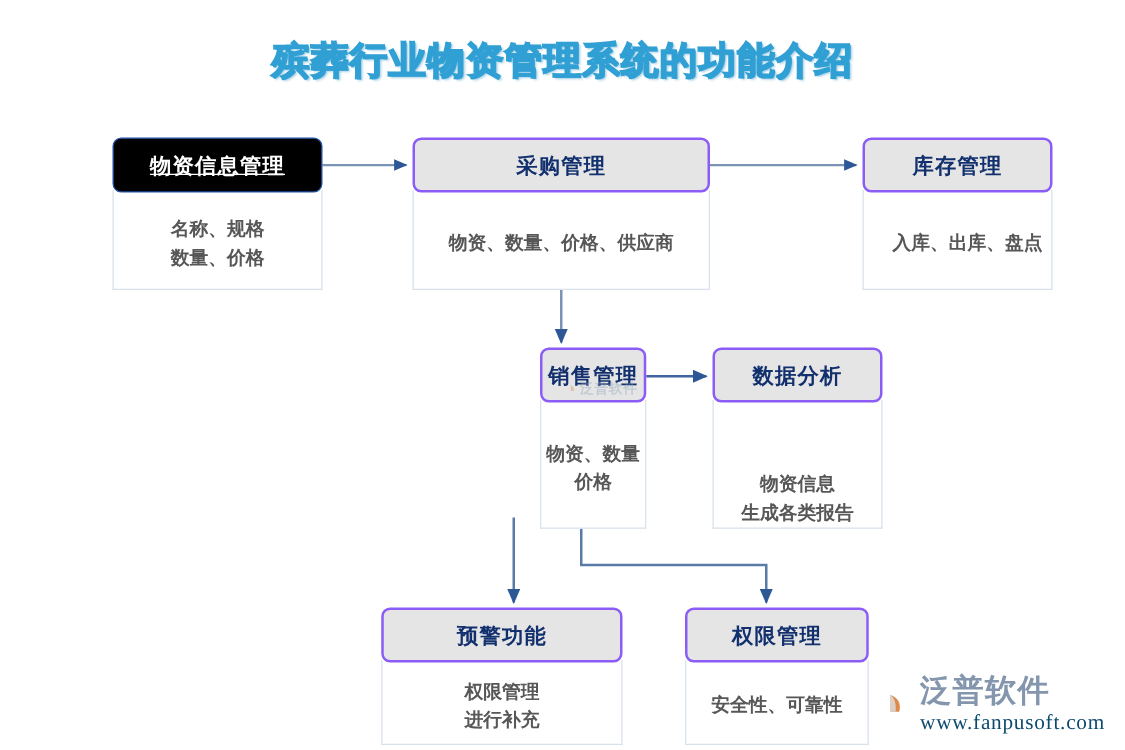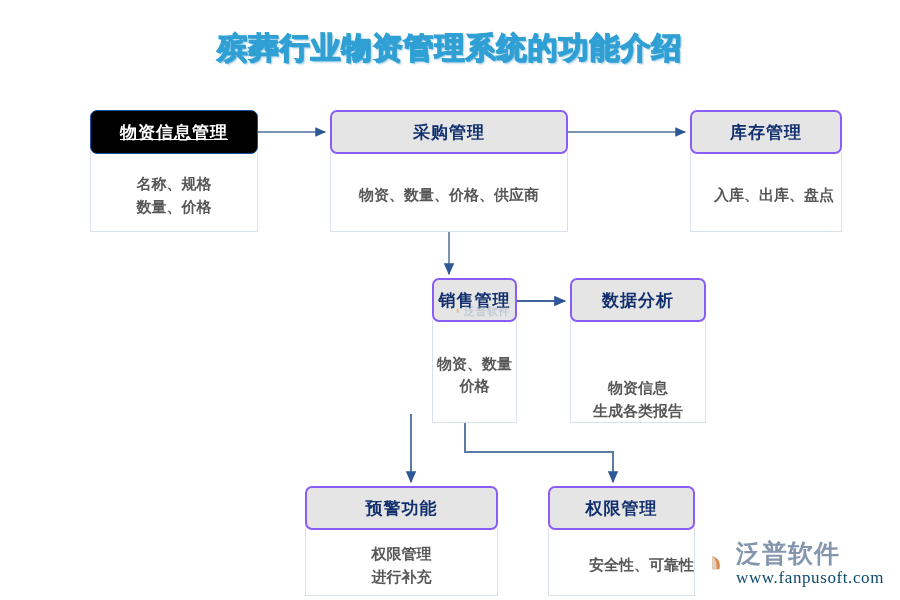--- a/index.html
+++ b/index.html
@@ -114,21 +114,21 @@
   #node-sales         { left: 384px; top: 278px; width: 133px; padding-left: 48px; }
   #node-sales .node-body         { height: 103px; }
 
   #node-analysis      { left: 570px; top: 278px; width: 136px; }
   #node-analysis .node-body      { height: 103px; align-items: flex-end; }
 
   #node-alert         { left: 305px; top: 486px; width: 193px; }
   #node-alert .node-body         { height: 68px; }
 
   #node-permission    { left: 548px; top: 486px; width: 147px; }
-  #node-permission .node-body    { height: 68px; justify-content: flex-end; }
+  #node-permission .node-body    { height: 68px; }
 
   
   #watermark-center {
     position: absolute;
     left: 450px;
     top: 300px;
     width: 78px;
     height: 22px;
     z-index: 4;
     opacity: 0.40;

